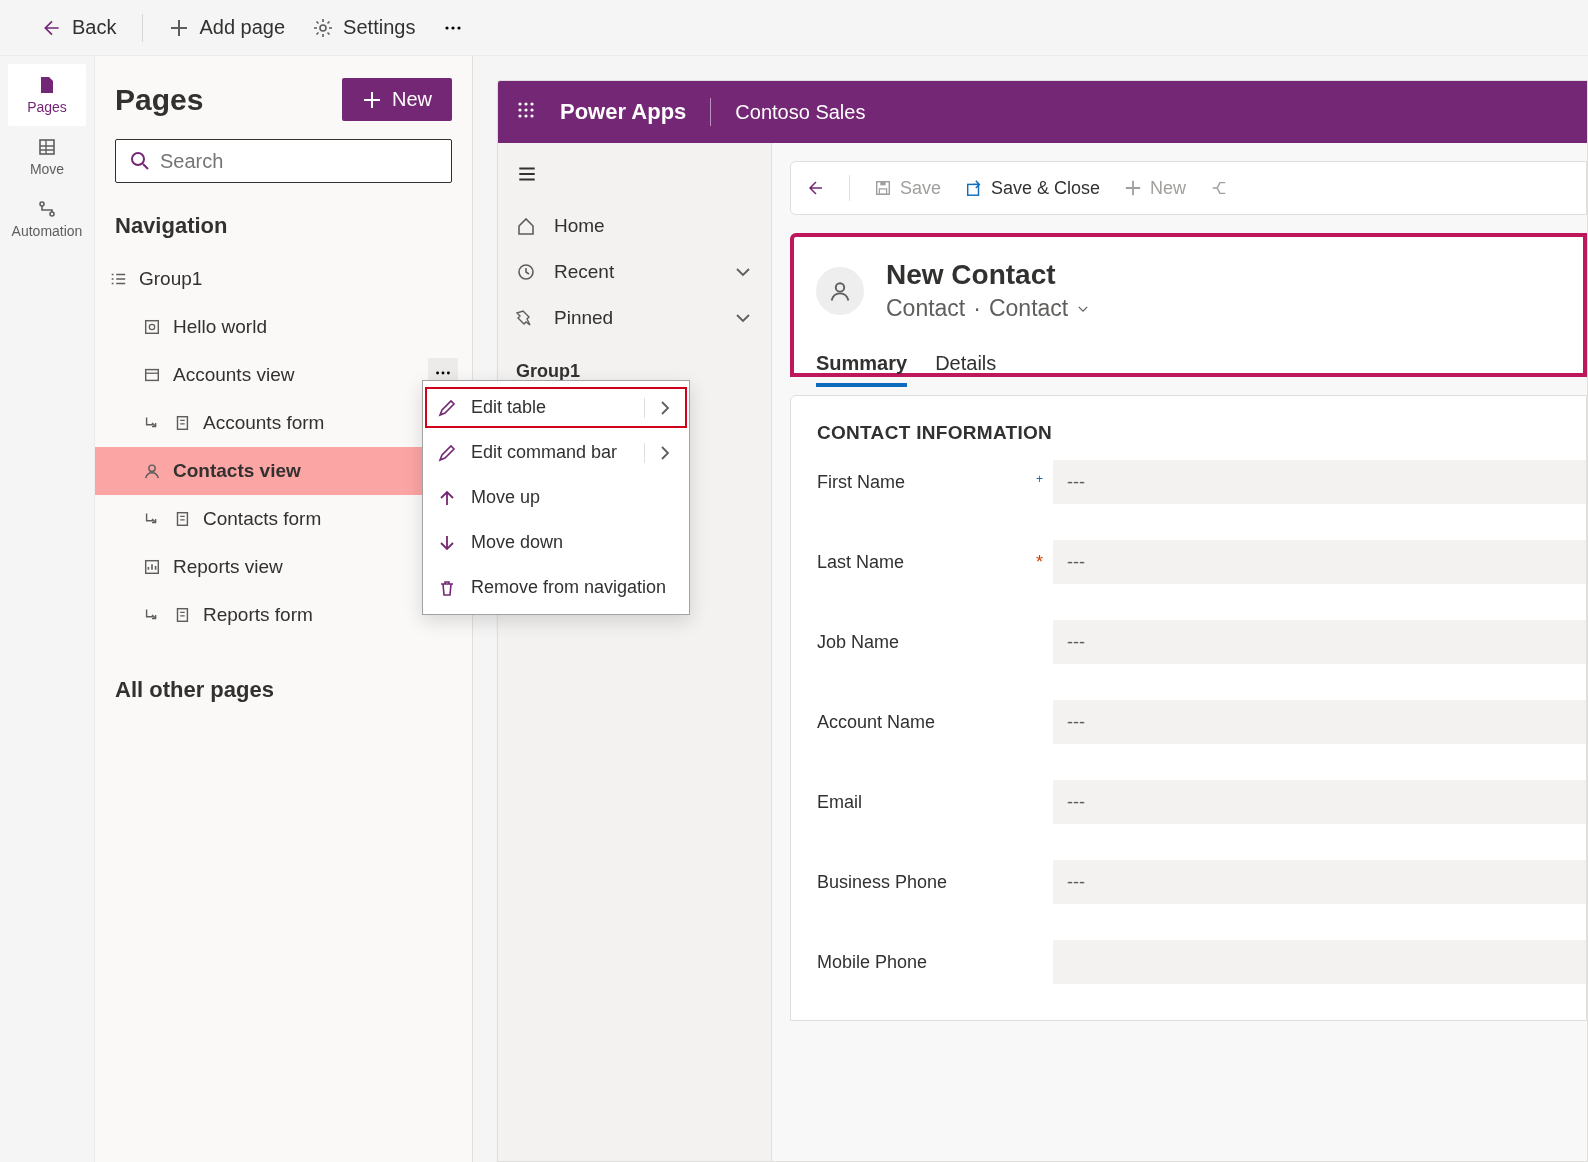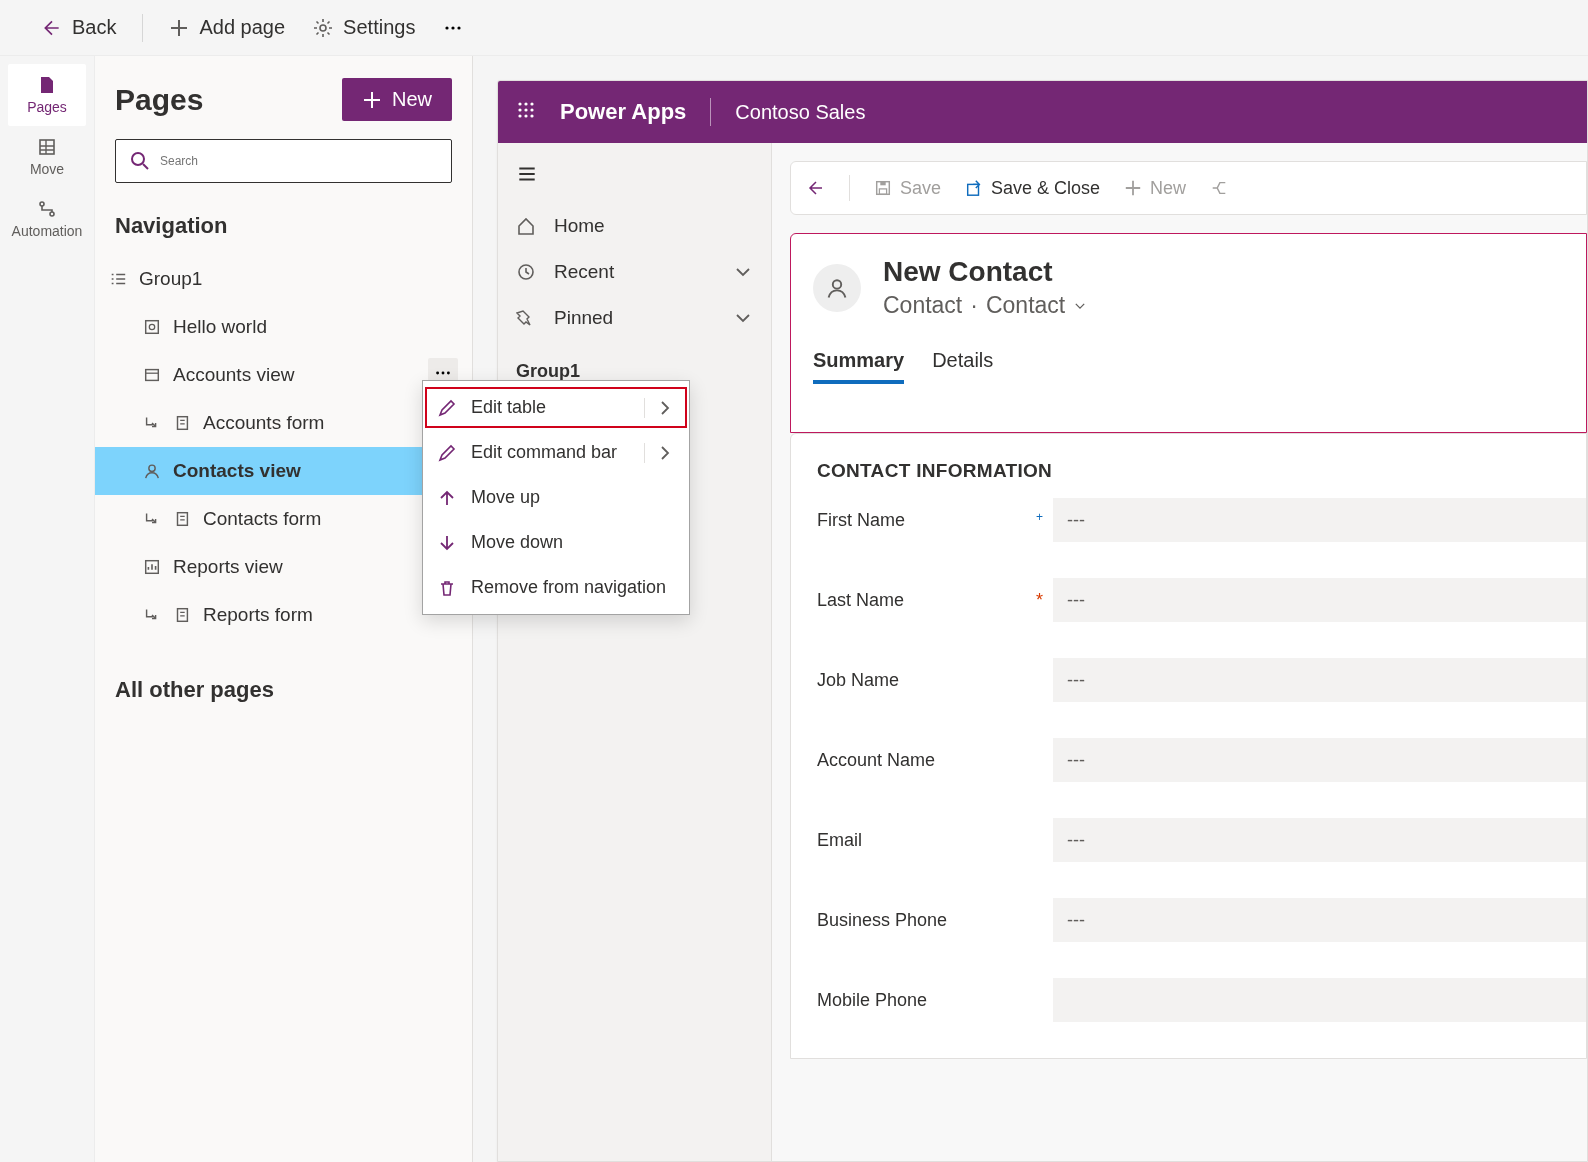--- a/index.html
+++ b/index.html
@@ -17,26 +17,26 @@
   .rail-item.active { background: #fff; color: #742774; }
   .rail-item svg { width: 20px; height: 20px; }
 
   
   .pages-panel { position: absolute; top: 56px; left: 95px; width: 378px; bottom: 0; background: #faf9f8; border-right: 1px solid #e1dfdd; padding: 22px 0 0 0; }
   .pages-header { display: flex; align-items: center; justify-content: space-between; padding: 0 20px 18px 20px; }
   .pages-header h1 { font-size: 30px; font-weight: 600; }
   .new-btn { background: #742774; color: #fff; display: flex; align-items: center; gap: 10px; padding: 10px 20px; font-size: 20px; border-radius: 2px; cursor: pointer; }
   .new-btn svg { width: 20px; height: 20px; }
   .search-box { margin: 0 20px 20px 20px; border: 1px solid #323130; border-radius: 2px; height: 44px; display: flex; align-items: center; padding: 0 14px; gap: 10px; background: #fff; }
-  .search-box input { border: none; outline: none; flex: 1; font-size: 12px; background: transparent; }
+  .search-box input { border: none; outline: none; flex: 1; font-size: 20px; background: transparent; }
   .search-box svg { width: 20px; height: 20px; color: #742774; }
   .nav-heading { font-size: 22px; font-weight: 600; padding: 10px 20px 16px 20px; }
   .nav-tree { }
   .tree-row { display: flex; align-items: center; height: 48px; padding: 0 14px; gap: 12px; cursor: pointer; font-size: 19px; }
-  .tree-row.selected { background: #7dd3fc; font-weight: 600; }
+  .tree-row.selected { background: #fca5a5; font-weight: 600; }
   .tree-row .spacer { display: inline-block; }
   .tree-row svg { width: 18px; height: 18px; flex-shrink: 0; color: #605e5c; }
   .tree-row .more { margin-left: auto; opacity: 0; }
   .tree-row:hover .more, .tree-row .more.shown { opacity: 1; background: #edebe9; padding: 6px; border-radius: 2px; }
   .all-other { font-size: 22px; font-weight: 600; padding: 38px 20px; }
 
   
   .preview { position: absolute; top: 56px; left: 473px; right: 0; bottom: 0; background: #f5f5f5; padding: 24px 0 4px 24px; }
   .preview-window { position: absolute; top: 24px; left: 24px; right: 0; bottom: 0; background: #fff; border: 1px solid #e1dfdd; border-radius: 3px 0 0 0; overflow: hidden; box-shadow: 0 1px 3px rgba(0,0,0,0.05); }
   .app-header { height: 62px; background: #742774; color: #fff; display: flex; align-items: center; padding: 0 18px; gap: 24px; }
@@ -54,21 +54,21 @@
   .mn-row svg { width: 20px; height: 20px; color: #605e5c; }
   .mn-group { padding: 20px 18px 8px 18px; font-weight: 600; font-size: 18px; }
 
   .form-area { flex: 1; background: #f8f8f8; padding: 18px 0 0 18px; position: relative; }
   .cmd-bar { background: #fff; border: 1px solid #e1dfdd; border-radius: 6px 0 0 6px; height: 54px; display: flex; align-items: center; padding: 0 16px; gap: 24px; margin-bottom: 18px; }
   .cmd-bar .cmd { display: flex; align-items: center; gap: 8px; color: #605e5c; font-size: 18px; cursor: pointer; }
   .cmd-bar .cmd.disabled { color: #a19f9d; }
   .cmd-bar .cmd svg { width: 18px; height: 18px; }
   .cmd-bar .vsep2 { width: 1px; height: 26px; background: #e1dfdd; }
 
-  .form-card { background: #fff; border: 1px solid #be185d; border-radius: 6px 0 0 0; padding: 22px 0 0 22px; height: 200px; margin-bottom: 0; }
+  .form-card { background: #fff; border: 4px solid #be185d; border-radius: 6px 0 0 0; padding: 22px 0 0 22px; height: 144px; margin-bottom: 18px; }
   .form-card .avatar { width: 48px; height: 48px; border-radius: 50%; background: #eee; display: flex; align-items: center; justify-content: center; }
   .form-card .head-row { display: flex; gap: 22px; align-items: center; }
   .form-card h2 { font-size: 28px; font-weight: 600; }
   .form-card .sub { color: #605e5c; font-size: 23px; display: flex; align-items: center; gap: 8px; margin-top: 4px; }
   .tabs { display: flex; gap: 28px; margin-top: 22px; }
   .tab { font-size: 20px; padding: 8px 0; cursor: pointer; }
   .tab.active { font-weight: 600; border-bottom: 4px solid #0f6cbd; }
 
   .section-card { background: #fff; border: 1px solid #e1dfdd; border-radius: 6px 0 0 0; padding: 26px 0 0 26px; }
   .section-card h3 { font-size: 19px; font-weight: 700; letter-spacing: 0.3px; margin-bottom: 16px; }

